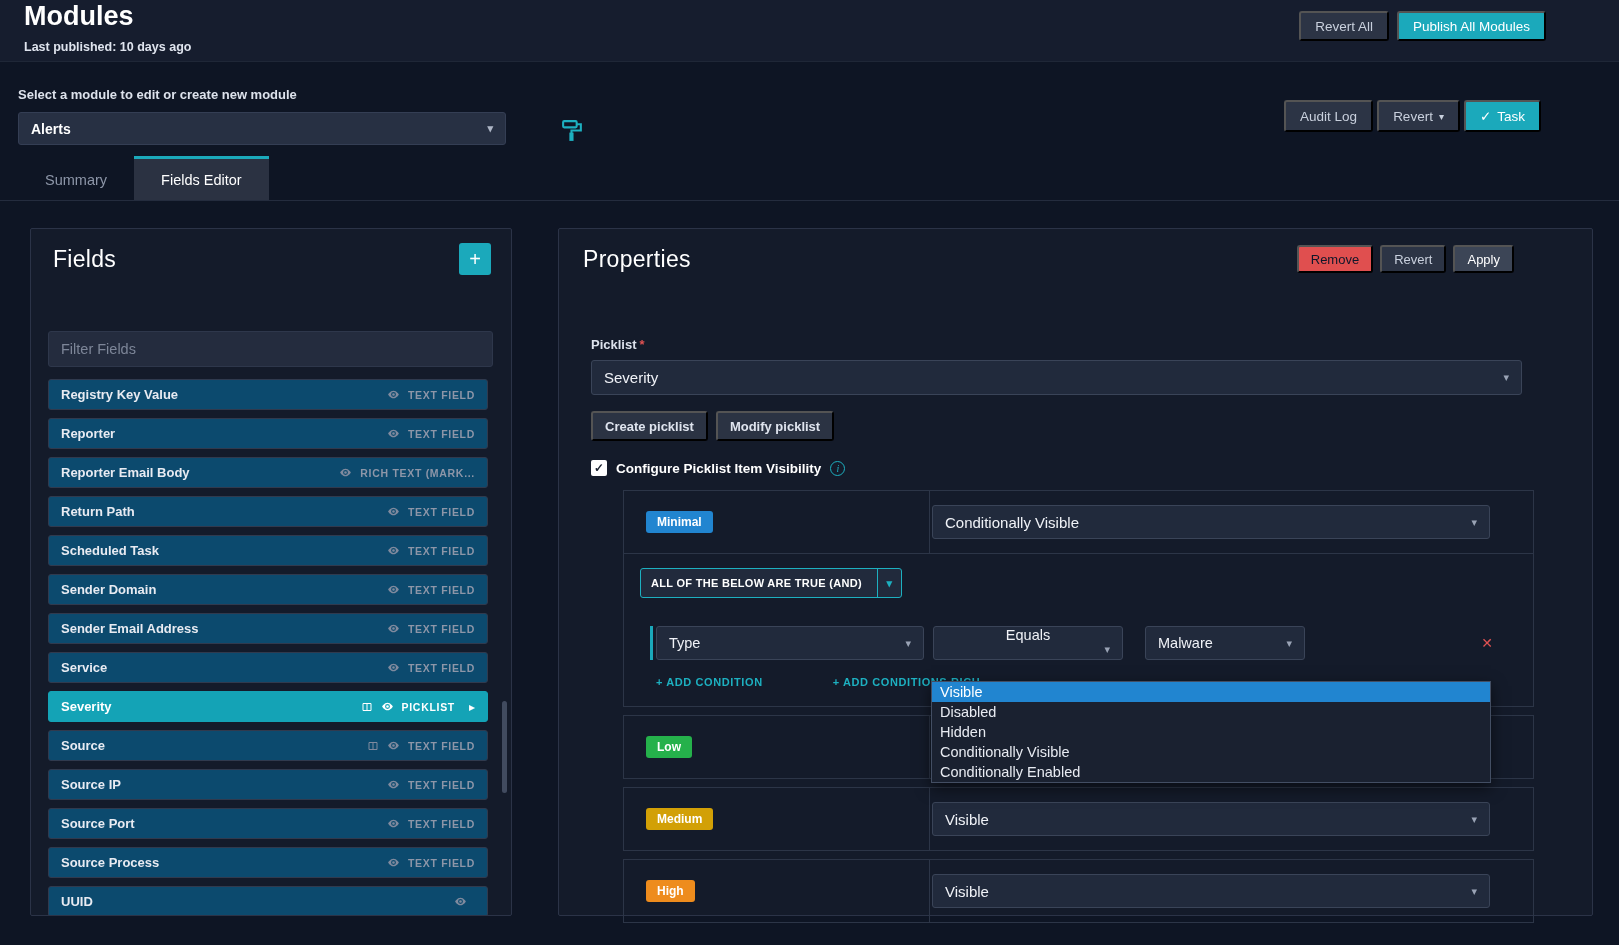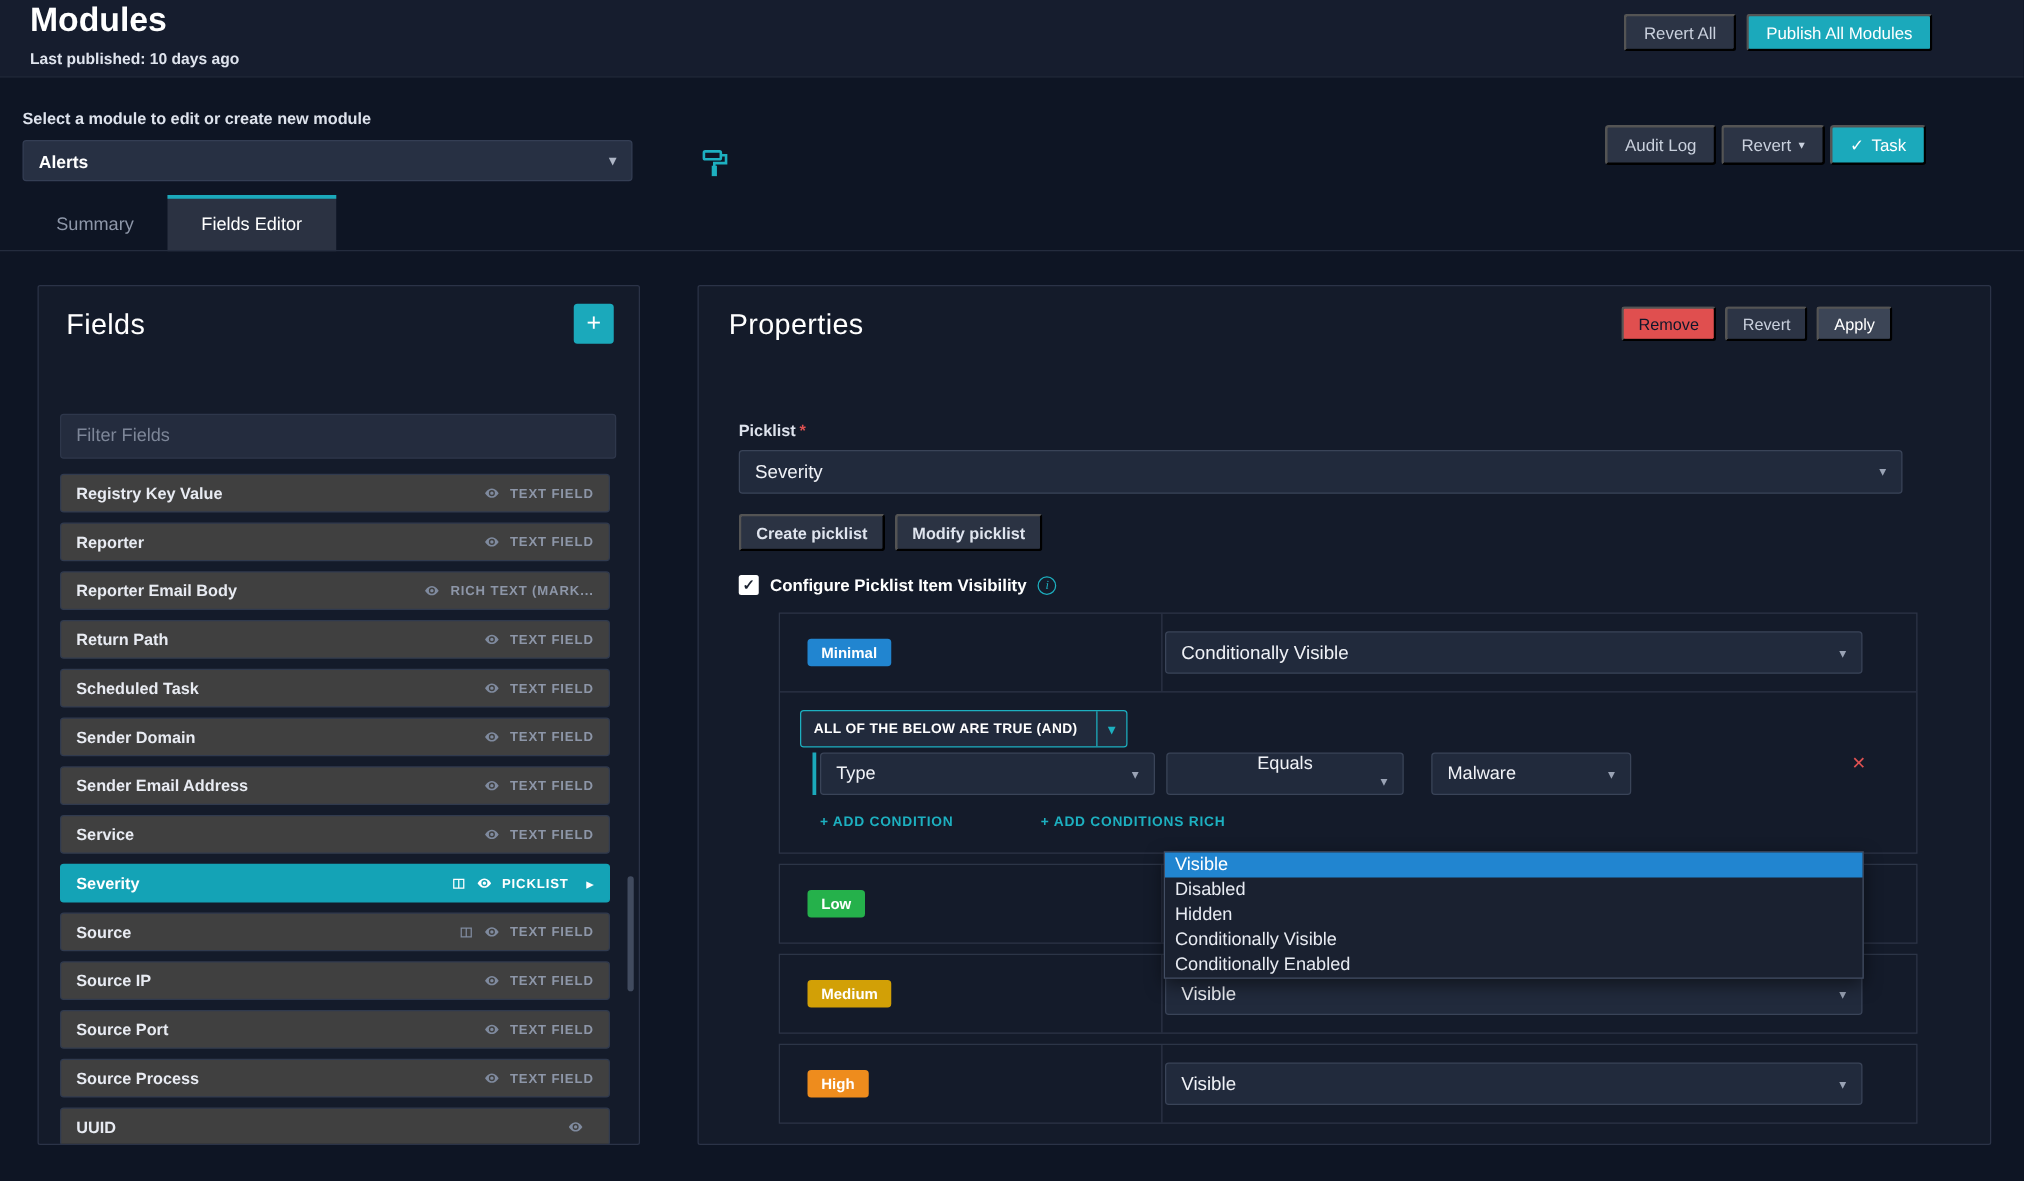--- a/index.html
+++ b/index.html
@@ -43,21 +43,21 @@
   .fields-panel { left:30px; top:228px; width:482px; height:688px; overflow:hidden; }
   .props-panel  { left:558px; top:228px; width:1035px; height:688px; }
 
   
   .fields-head { position:absolute; top:14px; left:22px; right:20px; display:flex; align-items:center; }
   .panel-title { font-size:23px; font-weight:400; color:#ffffff; letter-spacing:.3px; }
   .add-btn { margin-left:auto; width:32px; height:32px; background:#1ba9bb; color:#fff; font-size:20px; border-radius:3px; display:flex; align-items:center; justify-content:center; cursor:pointer; }
   .filter-input { position:absolute; left:17px; top:102px; width:445px; height:36px; background:#242c3e; border:1px solid #2e374b; border-radius:3px; color:#e8ebf2; font-size:14.5px; padding:0 12px; outline:none; font-family:"Liberation Sans",sans-serif; }
   .filter-input::placeholder { color:#7d8698; }
   .fields-list { position:absolute; left:17px; top:150px; width:440px; }
-  .field-row { height:31px; background:#404040; border:1px solid #303a4e; border-radius:3px; display:flex; align-items:center; padding:0 12px; margin-bottom:8px; cursor:pointer; }
+  .field-row { height:31px; background:#0c4a6e; border:1px solid #303a4e; border-radius:3px; display:flex; align-items:center; padding:0 12px; margin-bottom:8px; cursor:pointer; }
   .field-row .fname { font-size:13px; font-weight:700; color:#e8ebf2; }
   .field-row .fright { margin-left:auto; display:flex; align-items:center; gap:8px; }
   .field-row .icon { color:#7f8a9e; display:inline-flex; }
   .field-row .ftype { font-size:10.5px; font-weight:700; letter-spacing:.7px; color:#8d96a8; }
   .field-row .caret { color:#ffffff; font-size:12px; margin-left:6px; }
   .field-row.selected { background:#14a3b6; border-color:#14a3b6; }
   .field-row.selected .fname, .field-row.selected .ftype { color:#ffffff; }
   .field-row.selected .icon { color:#ffffff; }
   .scroll-thumb { position:absolute; right:4px; top:472px; width:5px; height:92px; background:#414b5f; border-radius:3px; cursor:pointer; }
 
@@ -84,21 +84,21 @@
   .pick-row { display:flex; align-items:center; height:62px; }
   .badge-cell { width:306px; height:100%; border-right:1px solid #2c3547; display:flex; align-items:center; padding-left:22px; }
   .badge { padding:4px 11px; border-radius:3px; font-size:12px; font-weight:700; color:#ffffff; }
   .select-cell { flex:1; padding:0 43px 0 2px; }
   .select-cell .select { width:100%; }
 
   .conditions { border-top:1px solid #2c3547; padding:14px 0 18px 16px; }
   .group-select { width:262px; height:30px; border:1px solid #1db0c0; padding:0; font-size:11px; font-weight:700; letter-spacing:.3px; color:#ffffff; }
   .group-select .gtext { padding:0 10px; }
   .group-select .gchev { margin-left:auto; width:24px; height:100%; border-left:1px solid #1db0c0; color:#1db0c0; display:flex; align-items:center; justify-content:center; font-size:11px; }
-  .cond-row { margin-top:4px; margin-left:10px; border-left:3px solid #1ba9bb; padding-left:3px; display:flex; }
+  .cond-row { margin-top:28px; margin-left:10px; border-left:3px solid #1ba9bb; padding-left:3px; display:flex; align-items:center; }
   .cond-row .select { height:34px; font-size:14.5px; }
   .cond-field { width:268px; }
   .cond-op { width:190px; margin-left:9px;flex-direction:column; }
   .cond-val { width:160px; margin-left:22px; }
   .cond-remove { margin-left:auto; margin-right:40px; color:#e05252; font-size:14px; cursor:pointer; }
   .cond-links { margin-top:16px; margin-left:16px; display:flex; gap:70px; }
   .link { color:#1db0c0; font-size:11px; font-weight:700; letter-spacing:.6px; cursor:pointer; }
 
   
   .dd-menu { position:absolute; left:372px; top:452px; width:560px; background:#1a2130; border:1px solid #434e63; box-shadow:0 5px 14px rgba(0,0,0,.55); z-index:40; }

